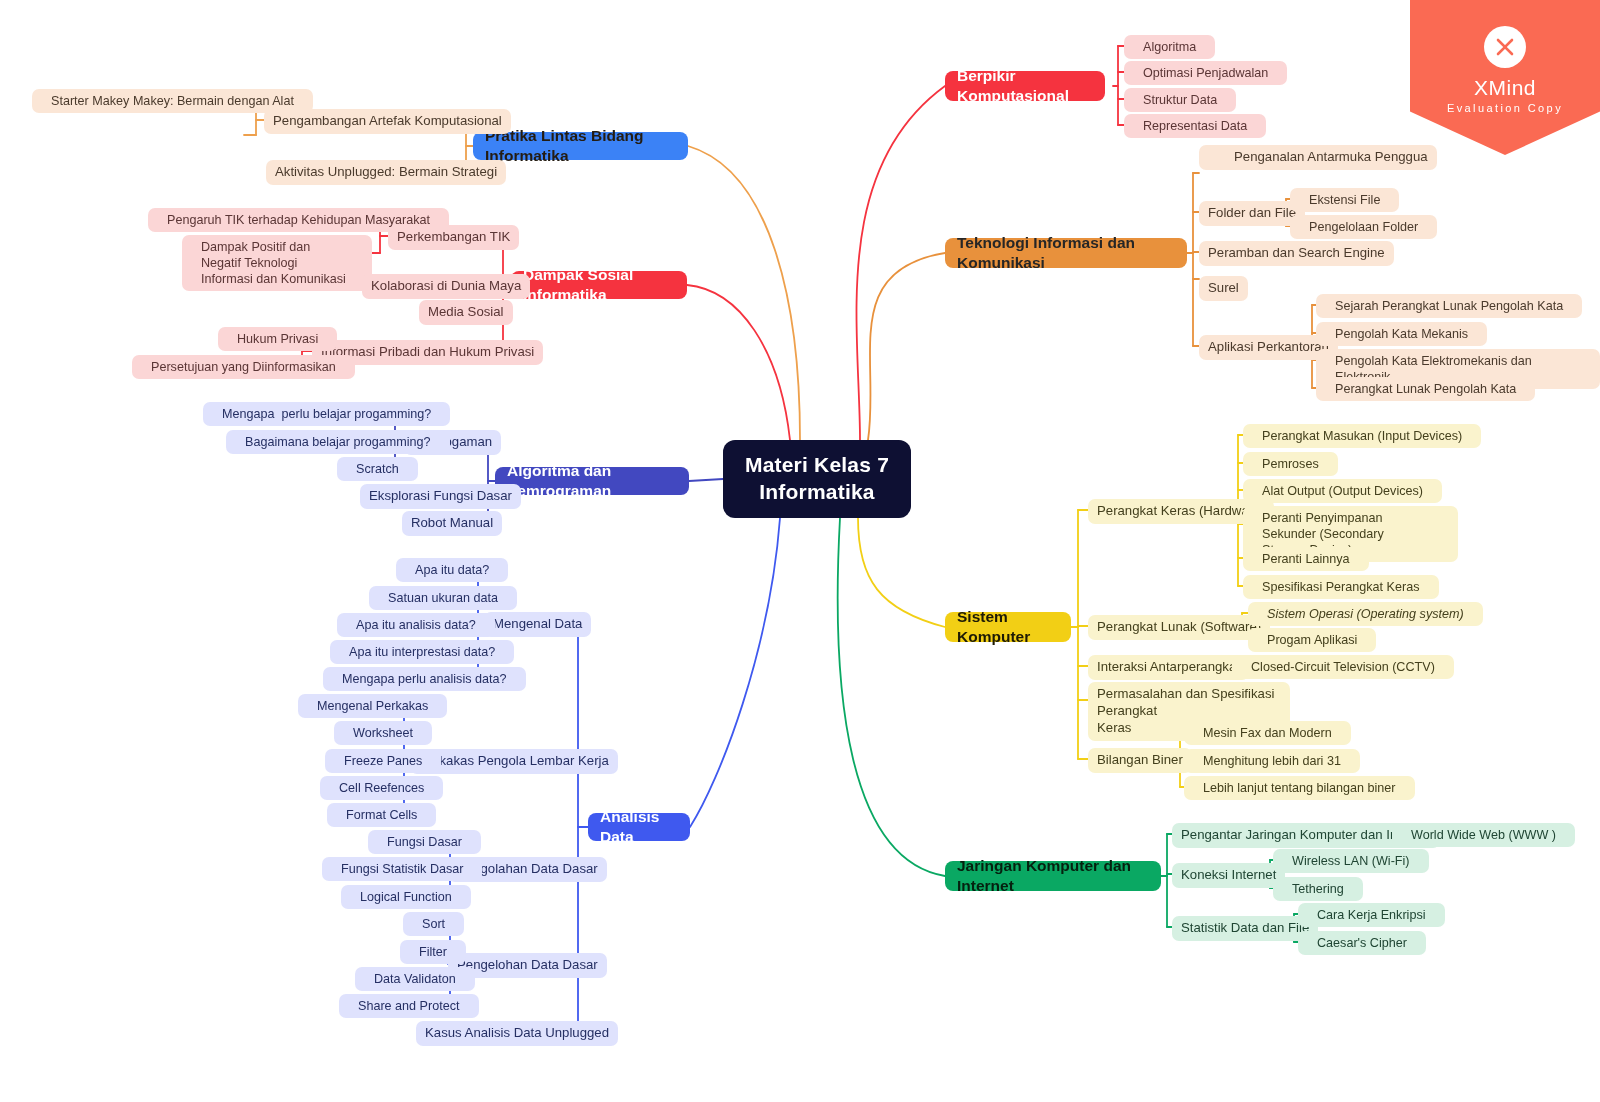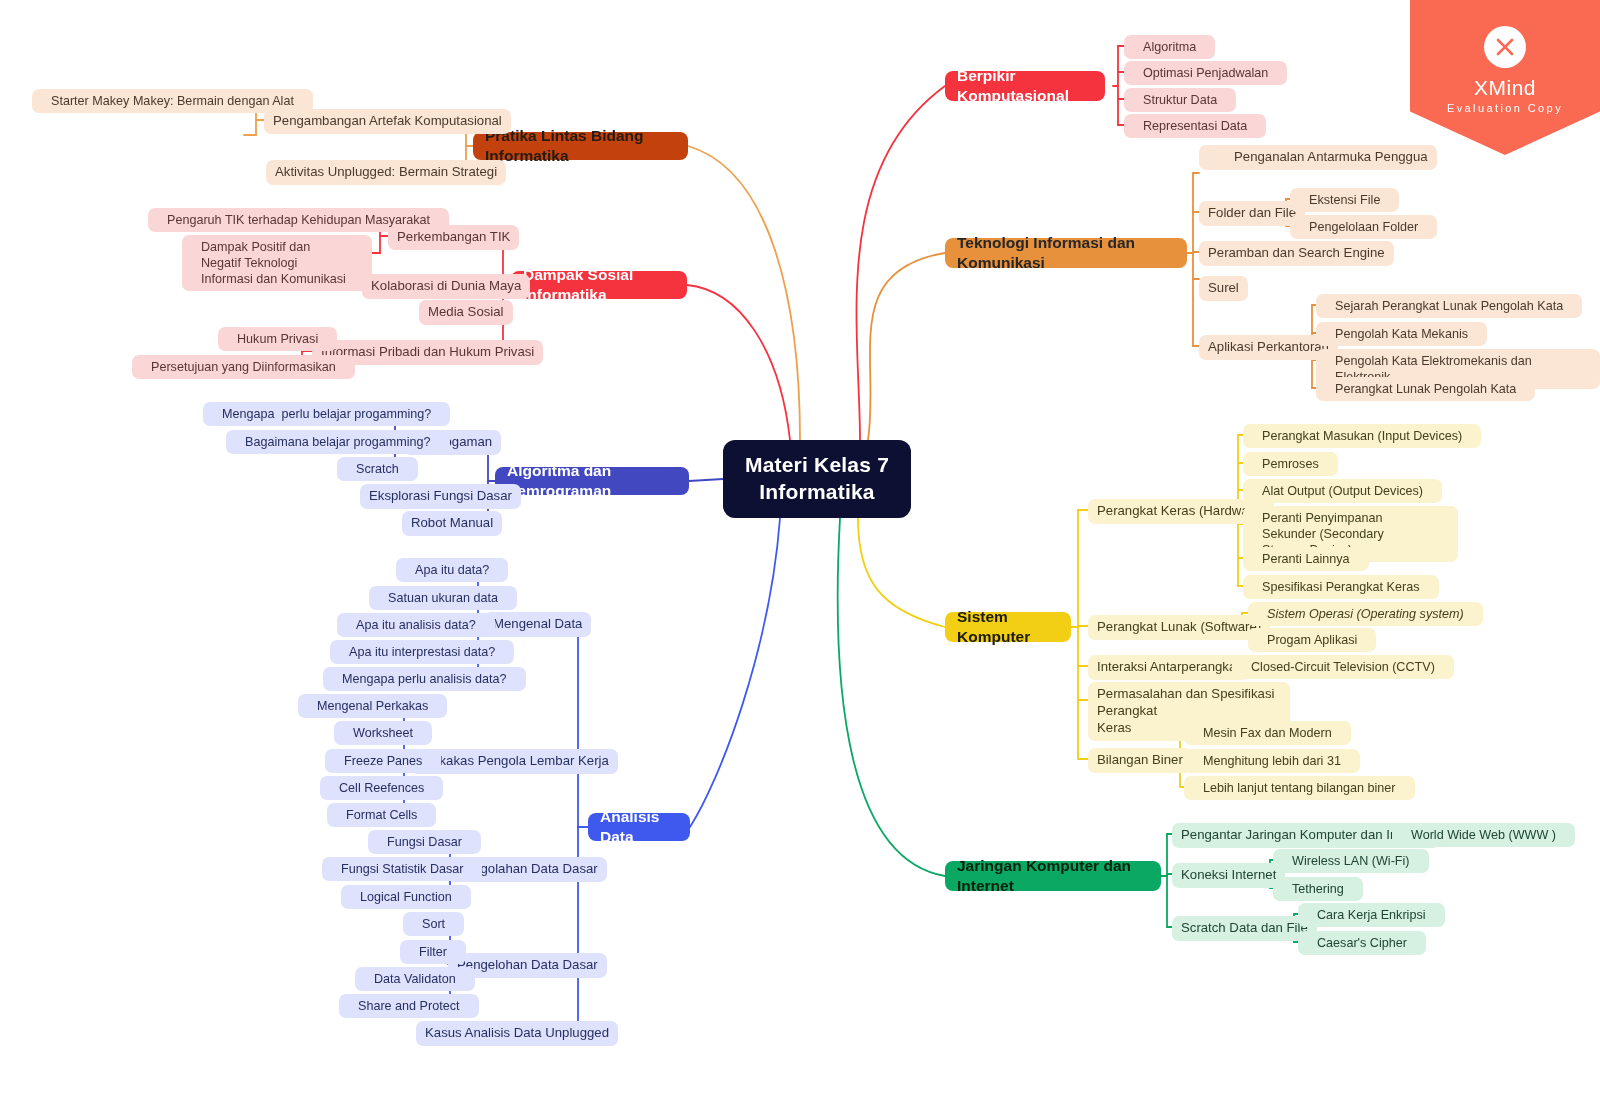--- a/index.html
+++ b/index.html
@@ -13,21 +13,21 @@
   .root{background:#0e1033;color:#ffffff;font-size:21px;font-weight:600;
         border-radius:12px;justify-content:center;text-align:center;
         padding:10px 16px;letter-spacing:.2px;}
   .main{font-size:15.5px;font-weight:700;padding:7px 12px;border-radius:8px;}
   .sub{font-size:13.2px;font-weight:400;padding:4px 9px;border-radius:7px;}
   .leaf{font-size:12.6px;font-weight:400;padding:4px 19px;border-radius:7px;}
 
   
   .m-red{background:#f5333f;color:#ffffff;}
   .m-orange{background:#e8913c;color:#262626;}
-  .m-orange2{background:#c2410c;color:#241c12;}
+  .m-orange2{background:#3b82f6;color:#241c12;}
   .m-yellow{background:#f2cf15;color:#1d1a05;}
   .m-green{background:#0aa863;color:#05210f;}
   .m-blue{background:#3f59ef;color:#ffffff;}
   .m-indigo{background:#4248c0;color:#ffffff;}
 
   .c-red{background:#fbd6d6;color:#5a3535;}
   .c-orange{background:#fbe6d6;color:#4a3a2c;}
   .c-yellow{background:#faf3cd;color:#44401d;}
   .c-green{background:#d6f0e2;color:#1f4533;}
   .c-blue{background:#dfe2fd;color:#252f63;}
@@ -245,21 +245,21 @@
   <div class="node leaf c-yellow" style="left:1184px;top:721px;">Mesin Fax dan Modern</div>
   <div class="node leaf c-yellow" style="left:1184px;top:749px;">Menghitung lebih dari 31</div>
   <div class="node leaf c-yellow" style="left:1184px;top:776px;">Lebih lanjut tentang bilangan biner</div>
 
   <div class="node main m-green" style="left:945px;top:861px;width:216px;height:30px;">Jaringan Komputer dan Internet</div>
   <div class="node sub c-green" style="left:1172px;top:823px;">Pengantar Jaringan Komputer dan Internet</div>
   <div class="node leaf c-green" style="left:1392px;top:823px;">World Wide Web (WWW )</div>
   <div class="node sub c-green" style="left:1172px;top:863px;">Koneksi Internet</div>
   <div class="node leaf c-green" style="left:1273px;top:849px;">Wireless LAN (Wi-Fi)</div>
   <div class="node leaf c-green" style="left:1273px;top:877px;">Tethering</div>
-  <div class="node sub c-green" style="left:1172px;top:916px;">Scratch Data dan File</div>
+  <div class="node sub c-green" style="left:1172px;top:916px;">Statistik Data dan File</div>
   <div class="node leaf c-green" style="left:1298px;top:903px;">Cara Kerja Enkripsi</div>
   <div class="node leaf c-green" style="left:1298px;top:931px;">Caesar's Cipher</div>
 
   <div class="node main m-orange2" style="left:473px;top:132px;width:215px;height:28px;justify-content:center;">Pratika Lintas Bidang Informatika</div>
   <div class="node sub c-orange" style="left:264px;top:109px;">Pengambangan Artefak Komputasional</div>
   <div class="node leaf c-orange" style="left:32px;top:89px;">Starter Makey Makey: Bermain dengan Alat</div>
   <div class="node sub c-orange" style="left:266px;top:160px;">Aktivitas Unplugged: Bermain Strategi</div>
 
   <div class="node main m-red" style="left:511px;top:271px;width:176px;height:28px;justify-content:center;">Dampak Sosial Informatika</div>
   <div class="node sub c-red" style="left:388px;top:225px;">Perkembangan TIK</div>

